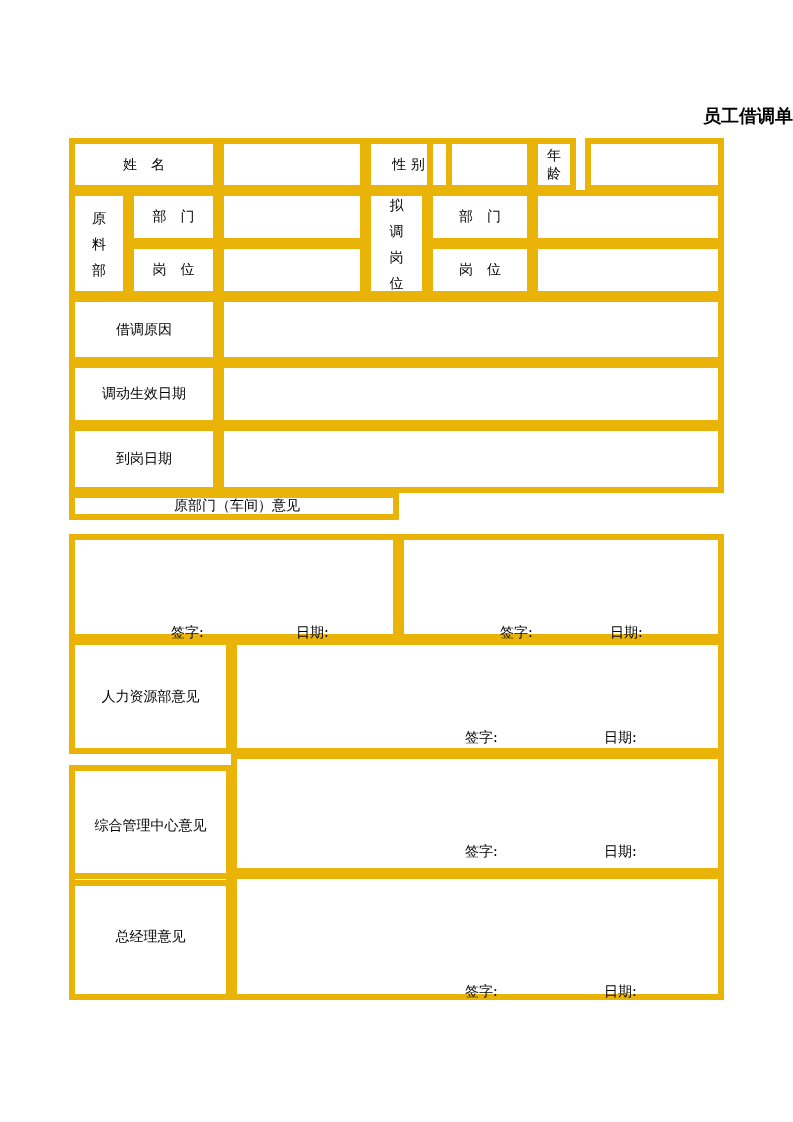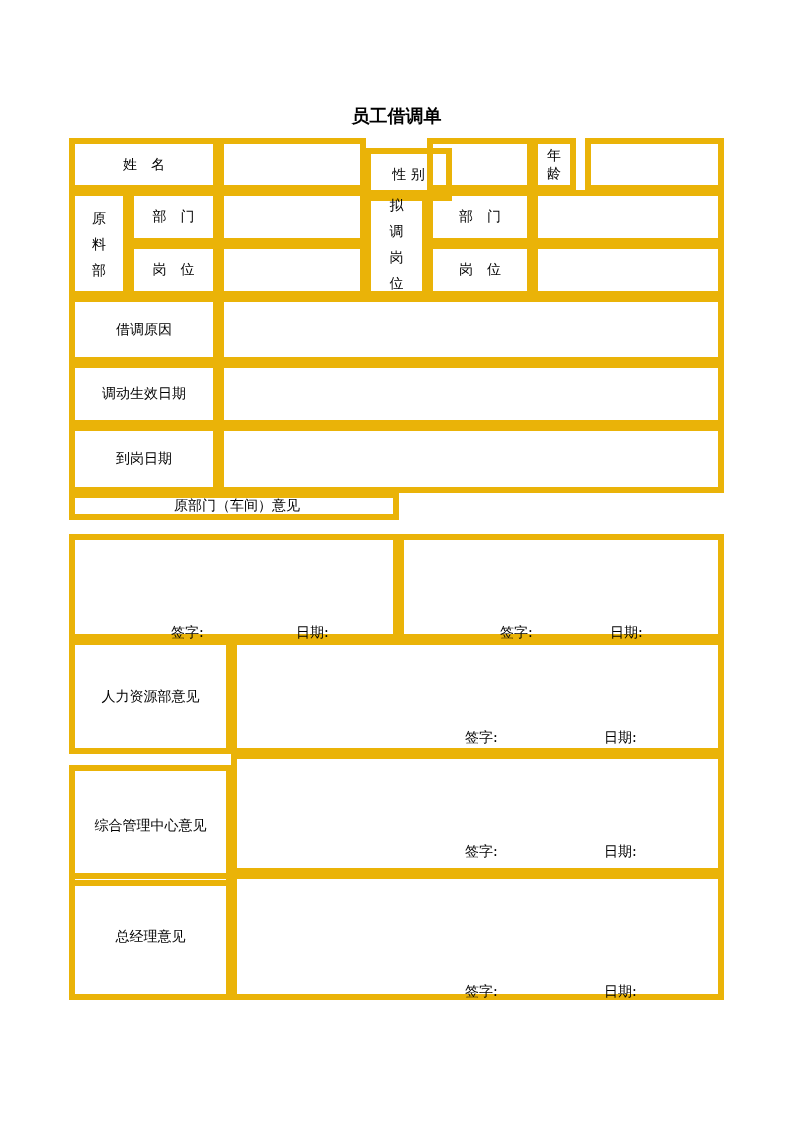--- a/index.html
+++ b/index.html
@@ -1,32 +1,32 @@
 <!DOCTYPE html>
 <html><head>
 <meta charset="utf-8">
 <style>
   html, body { margin: 0; padding: 0; background: #ffffff; }
   body { width: 793px; height: 1122px; position: relative; font-family: "DejaVu Serif", "Liberation Serif", serif; color: #000; }
-  .title { position: absolute; left: 0; width: 793px; top: 104px; text-align: center; font-size: 18px; font-weight: bold; font-family: "DejaVu Sans", sans-serif; }
+  .title { position: absolute; left: 0; width: 793px; top: 104px; text-align: right; font-size: 18px; font-weight: bold; font-family: "DejaVu Sans", sans-serif; }
   .form { position: absolute; left: 69px; top: 138px; width: 655px; height: 862px; }
   .cell { position: absolute; box-sizing: border-box; border: 6px solid #eab308; display: flex; align-items: center; justify-content: center; font-size: 14px; text-align: center; }
   .vtext { flex-direction: column; line-height: 26px; }
   .sig { position: absolute; font-size: 14px; }
 </style>
 </head>
 <body>
 
 <div class="title">员工借调单</div>
 
 <div class="form">
 
   <div class="cell" style="left:0;top:0;width:150px;height:53px;">姓　名</div>
   <div class="cell" style="left:149px;top:0;width:148px;height:53px;"></div>
-  <div class="cell" style="left:296px;top:10px;width:87px;height:53px;">性 别</div>
+  <div class="cell" style="left:296px;top:0;width:87px;height:53px;">性 别</div>
   <div class="cell" style="left:358px;top:0;width:106px;height:53px;"></div>
   <div class="cell" style="left:463px;top:0;width:44px;height:53px;">年 龄</div>
   <div class="cell" style="left:516px;top:0;width:139px;height:53px;"></div>
 
   <div class="cell vtext" style="left:0;top:52px;width:60px;height:107px;">
     <span>原</span>
     <span>料</span>
     <span>部</span>
   </div>
   <div class="cell" style="left:59px;top:52px;width:91px;height:54px;">部　门</div>

